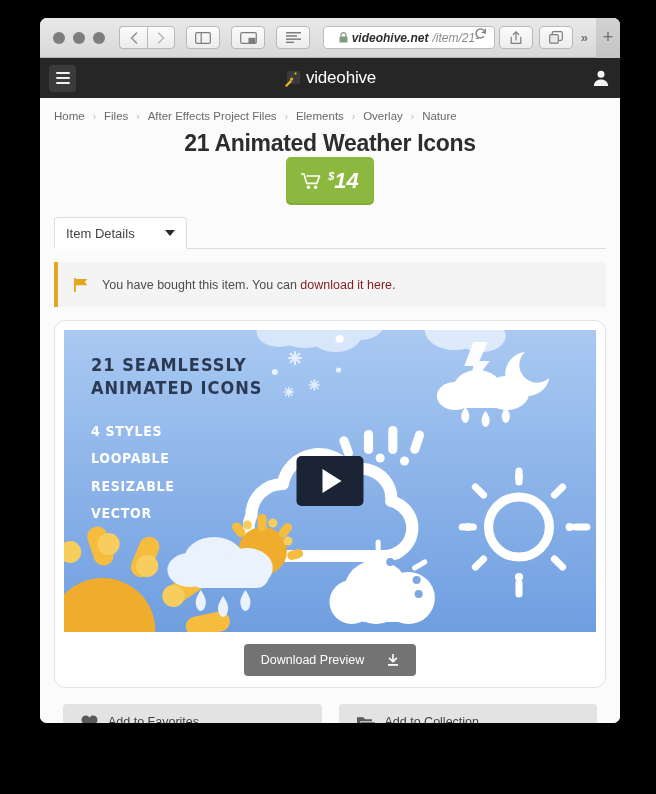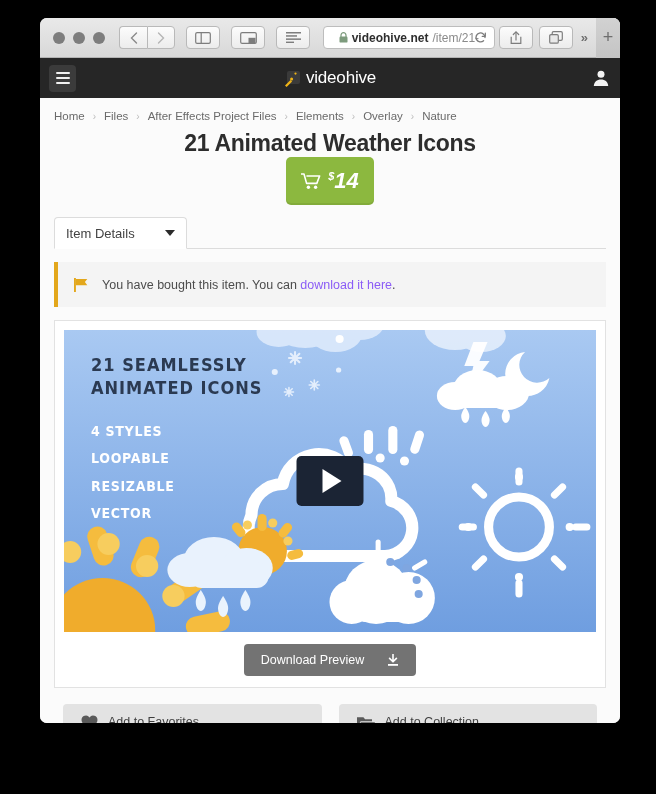--- a/index.html
+++ b/index.html
@@ -43,24 +43,25 @@
   }
   .navgroup .tbtn:first-child { border-radius: 4px 0 0 4px; border-right: none; }
   .navgroup .tbtn:last-child  { border-radius: 0 4px 4px 0; }
   .tbtn.solo { border-radius: 4px; margin-right: 11px; width: 34px; }
 
   .urlbar {
     flex: 1; height: 23px;
     background: #fff;
     border: 1px solid #bdbdbd;
     border-radius: 4px;
-    display: flex; align-items: center; justify-content: center;
+    display: flex; justify-content: center;
     position: relative;
     font-size: 12px;
     margin: 0 4px 0 2px;
+    font-style: italic;
   }
   .urlwrap { display: flex; align-items: center; gap: 4px; }
   .url-host { color: #2e2e2e; font-weight: bold; }
   .url-path { color: #8a8a8a; }
   .reload { position: absolute; right: 7px; color: #7b7b7b; font-size: 13px; display:flex; }
 
   .right-btns { display: flex; align-items: center; gap: 6px; }
   .chev { color: #6f6f6f; font-size: 13px; font-weight: bold; padding: 0 2px; }
   .plus {
     width: 24px; height: 40px;
@@ -132,28 +133,28 @@
   
   .notice {
     margin-top: 13px;
     background: #f4f4f4;
     border-left: 4px solid #e3a71c;
     height: 45px;
     display: flex; align-items: center; gap: 13px;
     padding: 0 16px;
     font-size: 12.5px; color: #4c4c4c;
   }
-  .notice a { color: #8b5cf6; text-decoration: none; margin-top: 39px; }
+  .notice a { color: #7f1d1d; text-decoration: none; margin-top: 39px; }
 
   
   .preview-card {
     margin-top: 13px;
     background: #fff;
     border: 1px solid #e2e2e2;
-    border-radius: 0;
+    border-radius: 11px;
     padding: 9px 9px 11px 9px;
   }
   .video {
     position: relative;
     height: 302px;
     background: linear-gradient(#a9c9f2, #6f9ee0);
     overflow: hidden;
   }
   .v-head {
     position: absolute; left: 27px; top: 24px;

